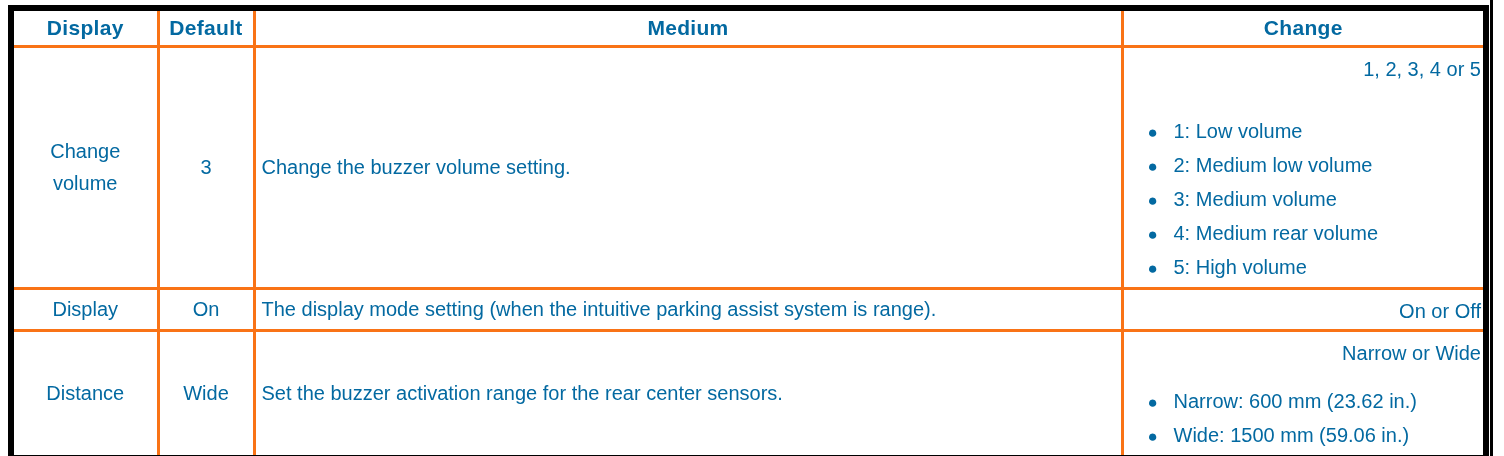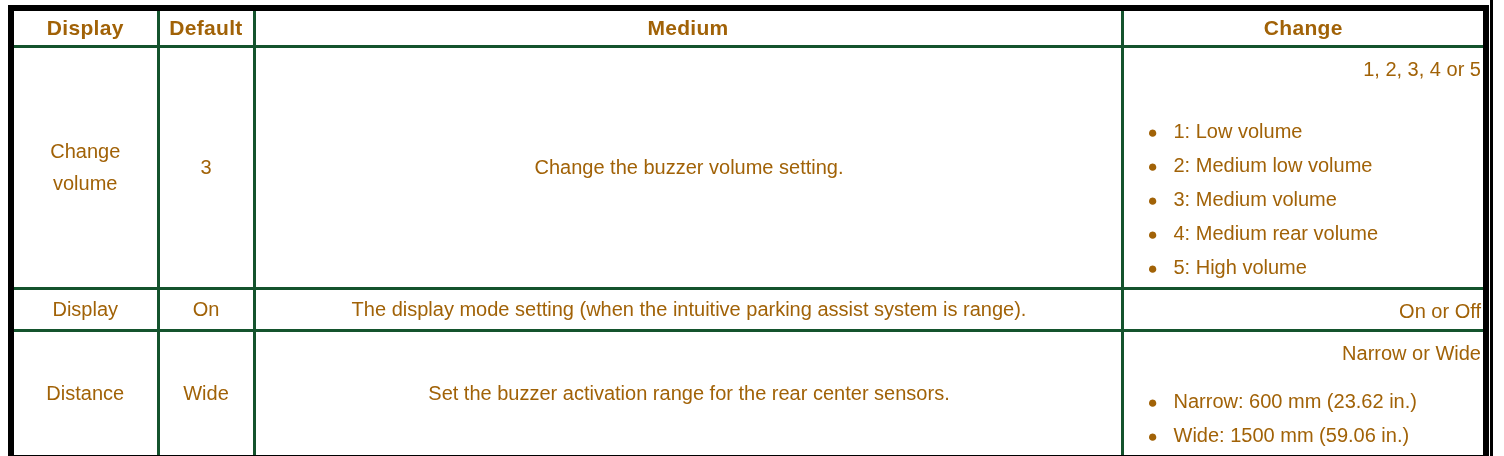--- a/index.html
+++ b/index.html
@@ -25,22 +25,22 @@
     table-layout: fixed;
     border: 6px solid #000000;
     background: #ffffff;
   }
   col.col-display { width: 147px; }
   col.col-default { width: 96px; }
   col.col-content { width: 868px; }
   
 
   th, td {
-    border: 3px solid #14532d;
-    color: #a16207;
+    border: 3px solid #f97316;
+    color: #0369a1;
   }
   th {
     font-size: 21px;
     font-weight: bold;
     text-align: center;
     vertical-align: middle;
     height: 38px;
     letter-spacing: 0.3px;
   }
   td {
@@ -51,21 +51,21 @@
   tr.row-disp   { height: 41px; }
   tr.row-dist   { height: 120px; }
 
   td.cell-display,
   td.cell-default {
     text-align: center;
     vertical-align: middle;
     padding: 0 2px;
   }
   td.cell-content {
-    text-align: center;
+    text-align: left;
     vertical-align: middle;
     padding: 0 4px 0 6px;
   }
   td.cell-setting {
     text-align: left;
     vertical-align: top;
     padding: 5px 2px 2px 5px;
   }
   .setting-intro {
     line-height: 32px;

